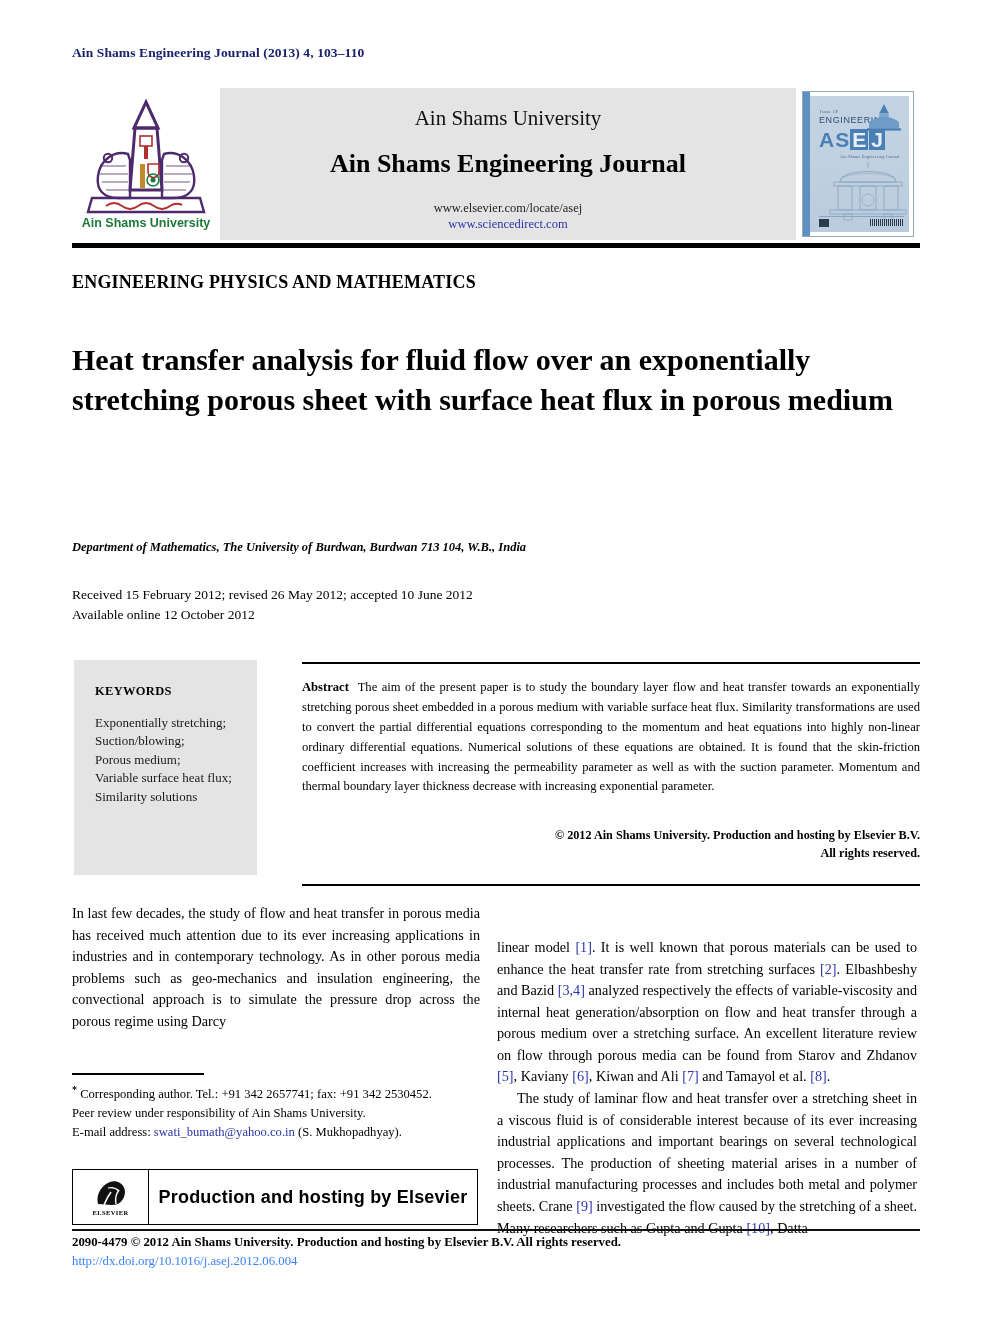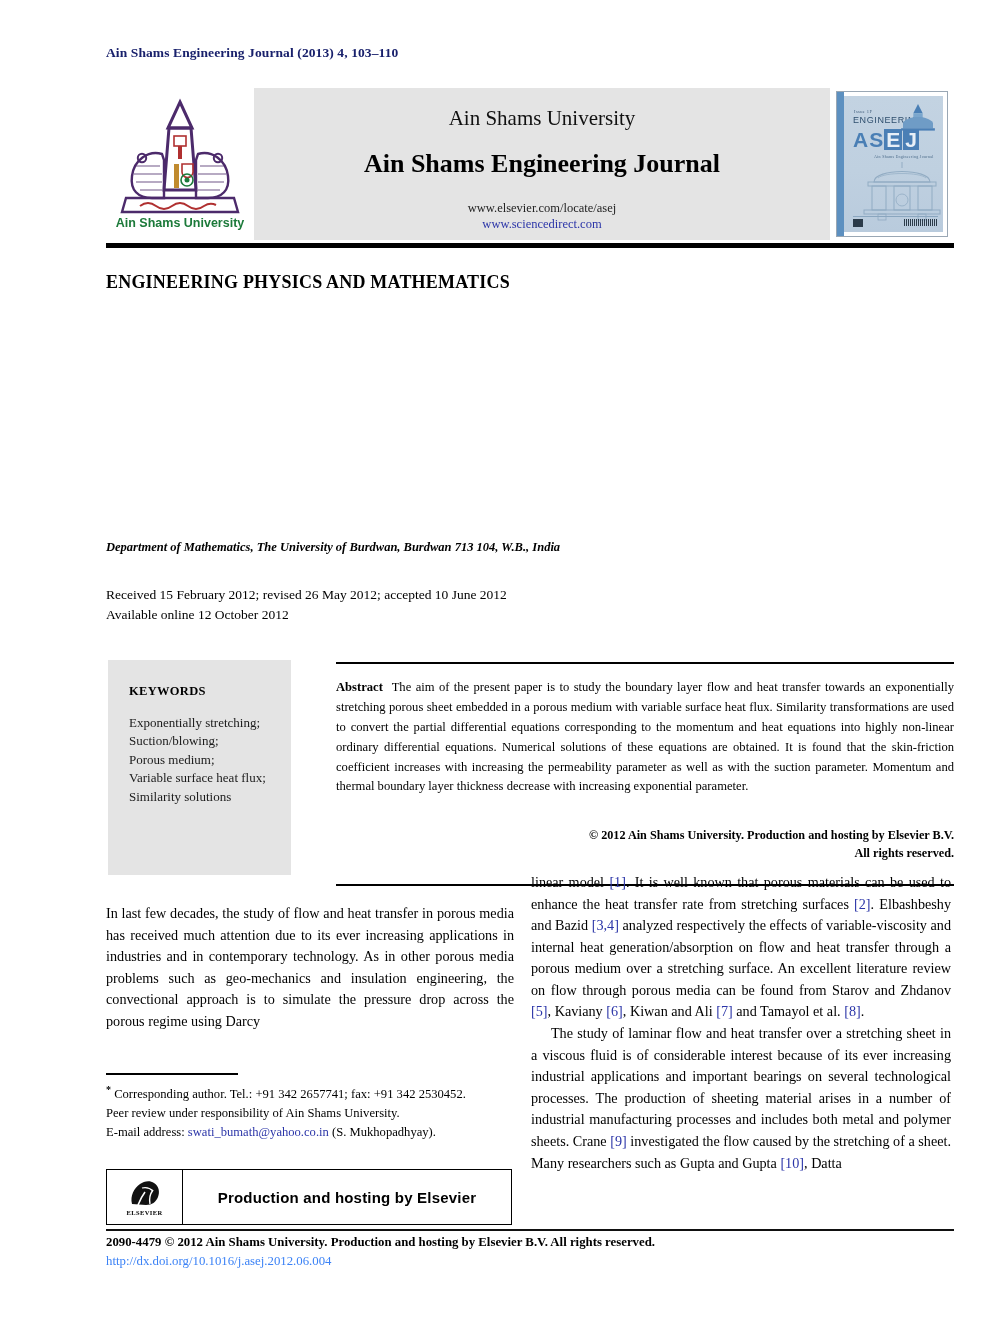--- a/index.html
+++ b/index.html
@@ -14,21 +14,20 @@
     color: #000000;
     position: relative;
     overflow: hidden;
   }
   .page {
     position: relative;
     width: 840px;
     height: 1323px;
     box-sizing: border-box;
     padding: 8px;
-    margin-left: 34px;
   }
 
   
   .running-head {
     position: absolute;
     left: 72px;
     top: 45px;
     font-size: 13.5px;
     font-weight: bold;
     color: #19216c;
@@ -289,21 +288,21 @@
   
   .col-left {
     position: absolute;
     left: 72px;
     top: 903px;
     width: 408px;
   }
   .col-right {
     position: absolute;
     left: 497px;
-    top: 872px;
+    top: 937px;
     width: 420px;
   }
   .head-1 {
     font-size: 14px;
     font-weight: bold;
     margin: 0 0 26px 0;
     font-family: "Liberation Serif", "DejaVu Serif", serif;
   }
   .body-p {
     font-size: 14.2px;
@@ -369,21 +368,21 @@
     font-family: "Liberation Serif", "DejaVu Serif", serif;
     font-size: 6.5px;
     font-weight: bold;
     letter-spacing: .4px;
     margin-top: 1px;
   }
   .elsevier-text {
     flex: 1 1 auto;
     text-align: center;
     font-family: "Liberation Sans", sans-serif;
-    font-size: 15px;
+    font-size: 18px;
     font-weight: bold;
     letter-spacing: .2px;
   }
 
   .footer-rule {
     position: absolute;
     left: 72px;
     top: 1229px;
     width: 848px;
     height: 1.5px;
@@ -481,20 +480,21 @@
             <div class="bc"></div>
           </div>
         </div>
       </div>
     </div>
   </div>
 
   <div class="thick-rule"></div>
 
   <div class="section-label">ENGINEERING PHYSICS AND MATHEMATICS</div>
+  <h1 class="article-title">Heat transfer analysis for fluid flow over an exponentially stretching porous sheet with surface heat flux in porous medium</h1>
 
 
   <div class="affiliation">Department of Mathematics, The University of Burdwan, Burdwan 713 104, W.B., India</div>
 
   <div class="dates">
     <div>Received 15 February 2012; revised 26 May 2012; accepted 10 June 2012</div>
     <div>Available online 12 October 2012</div>
   </div>
 
   <div class="kw-panel">

